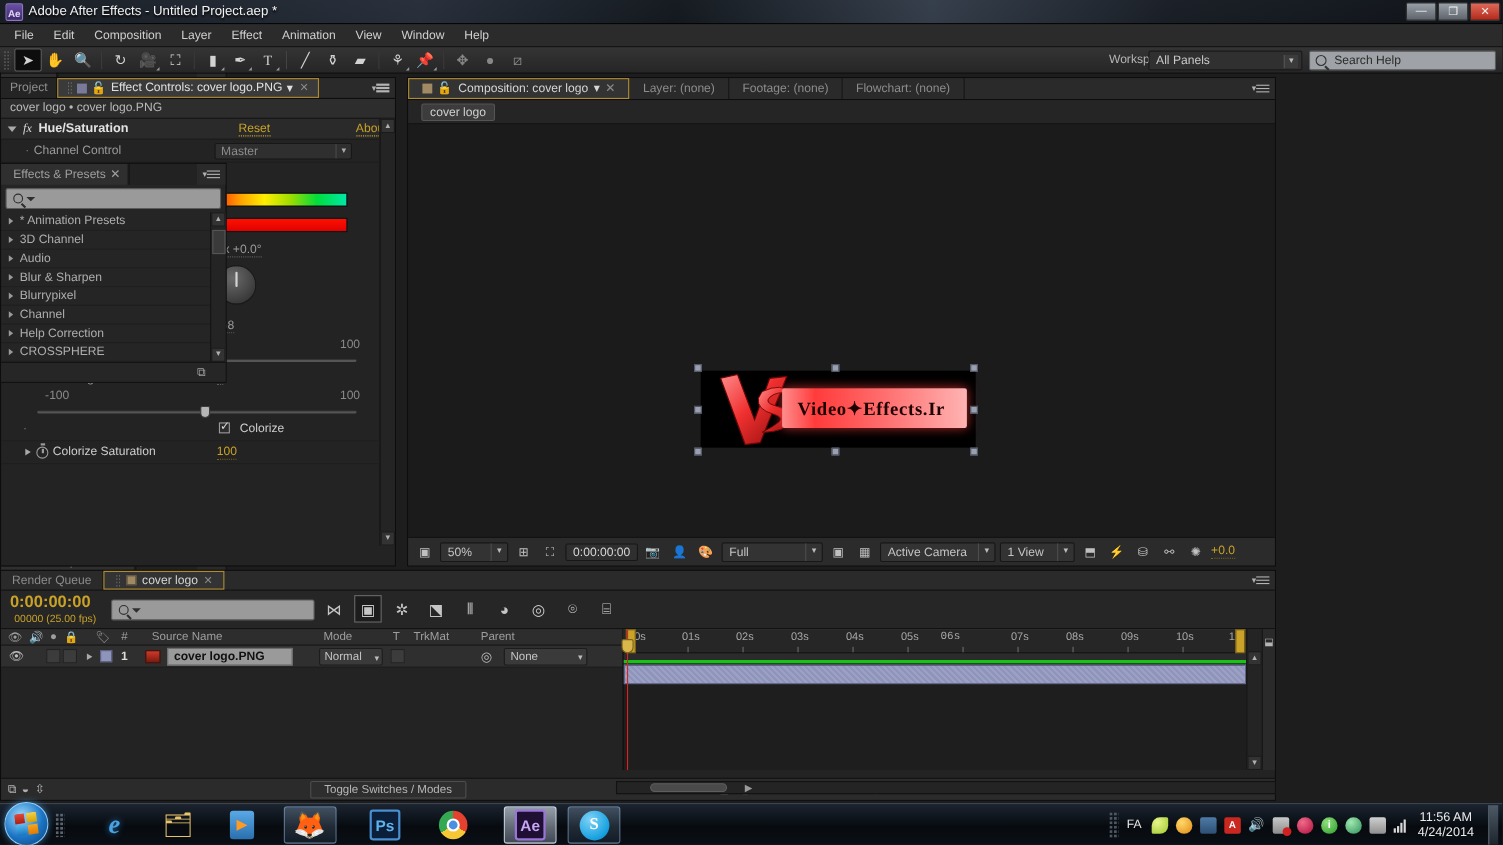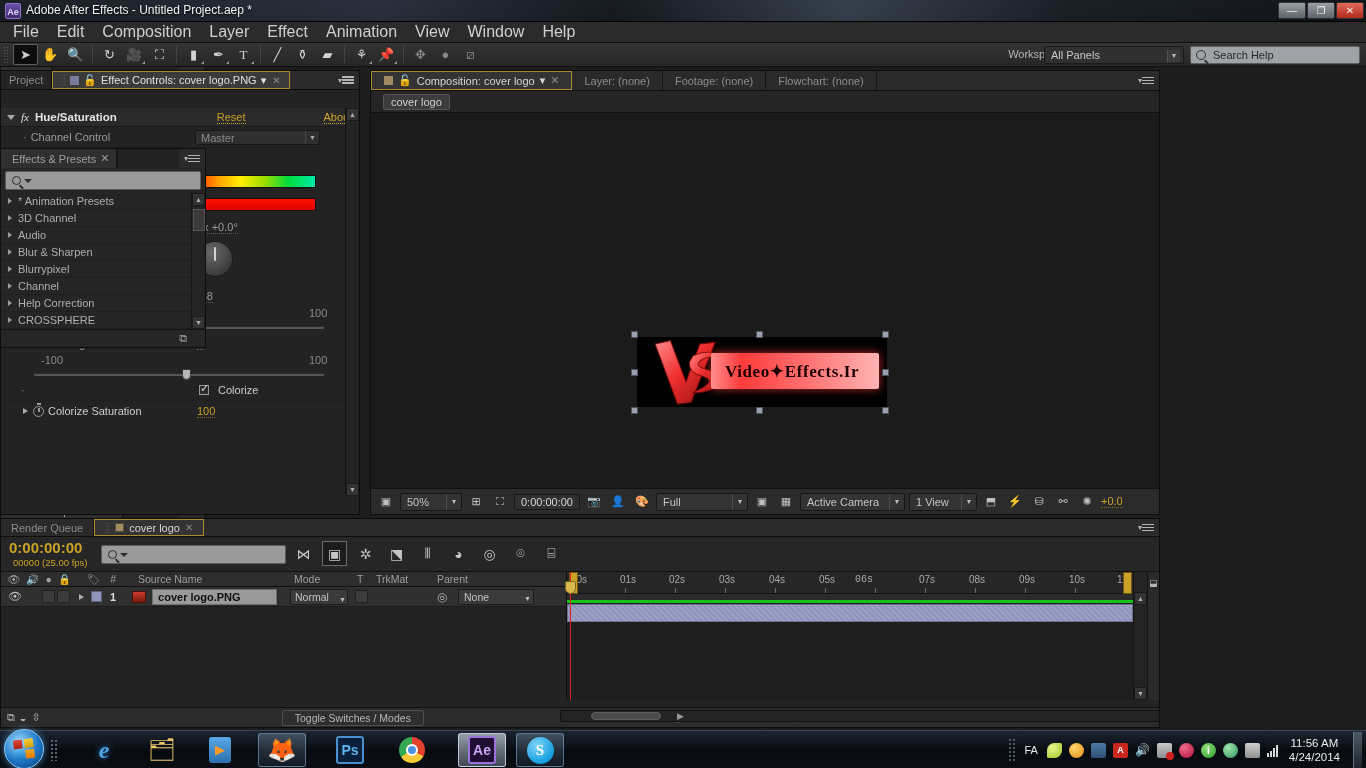--- a/index.html
+++ b/index.html
@@ -41,21 +41,21 @@
     display:flex;align-items:center;justify-content:center;color:#f0f0f0;font-size:10px;
   }
   .winbtn.close{background:linear-gradient(#e06a5a,#b32a1c);}
 
   
   .menubar{
     position:absolute;top:22px;left:0;width:1366px;height:21px;
     background:#2b2b2b;border-bottom:1px solid #111;
     display:flex;align-items:center;padding-left:4px;
   }
-  .menu-item{padding:2px 9px;color:#cfcfcf;font-size:16px;}
+  .menu-item{padding:2px 9px;color:#cfcfcf;font-size:11px;}
 
   
   .toolbar{
     position:absolute;top:43px;left:0;width:1366px;height:24px;
     background:linear-gradient(#343434,#262626);border-bottom:1px solid #111;
     display:flex;align-items:center;
   }
   .grip{width:7px;height:18px;margin:0 3px;
     background-image:radial-gradient(#666 30%,transparent 31%);
     background-size:3px 3px;opacity:.7;}
@@ -385,20 +385,21 @@
       <div class="pmenu">
         <span style="font-size:8px;">▾</span>
           <span class="lines">
             <i></i>
             <i></i>
             <i></i>
           </span>
       </div>
     </div>
 
+    <div class="ec-head">cover logo • cover logo.PNG</div>
 
     <div class="ec-body">
 
       <div class="fx-title">
         <span class="tri down"></span>
         <span style="font-family:'Liberation Serif',serif;font-style:italic;color:#dcdcdc;">fx</span>
         <span class="fx-name">Hue/Saturation</span>
         <span class="fx-link" style="margin-left:94px;">Reset</span>
         <span class="fx-link" style="margin-left:72px;">About...</span>
       </div>
@@ -972,21 +973,21 @@
     </div>
 
     <div class="layerrow">
       <span style="margin-left:7px;color:#c0c0c0;">👁</span>
       <span class="sw" style="margin-left:20px;"></span>
       <span class="sw"></span>
       <span class="tri" style="margin-left:8px;"></span>
       <span style="width:11px;height:11px;background:#8f94ba;border:1px solid #5a5f80;margin-left:7px;"></span>
       <span style="margin-left:8px;color:#dcdcdc;font-weight:bold;font-size:11px;">1</span>
       <span style="margin-left:16px;width:14px;height:12px;background:linear-gradient(#cf3a2a,#7a1a10);border:1px solid #4a1008;display:inline-block;"></span>
-      <span class="lname" style="margin-left:6px;width:125px;">cover logo.PNG</span>
+      <span class="lname" style="margin-left:6px;width:114px;">cover logo.PNG</span>
       <span class="mode-sel" style="position:absolute;left:289px;width:58px;">
         <span>Normal</span>
         <span class="arw">▼</span>
       </span>
       <span class="sw" style="position:absolute;left:353px;"></span>
       <span style="position:absolute;left:436px;color:#b9b9b9;font-size:12px;">◎</span>
       <span class="parent-sel" style="position:absolute;left:457px;">
         <span>None</span>
         <span class="arw">▼</span>
       </span>

